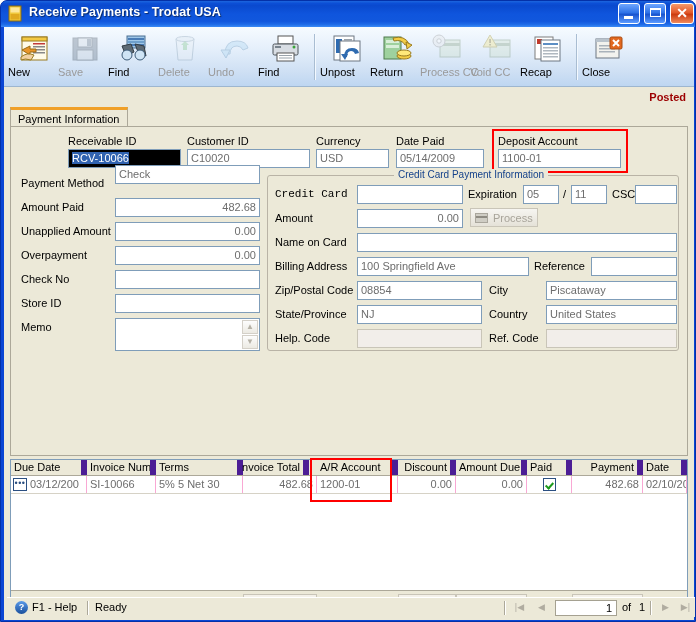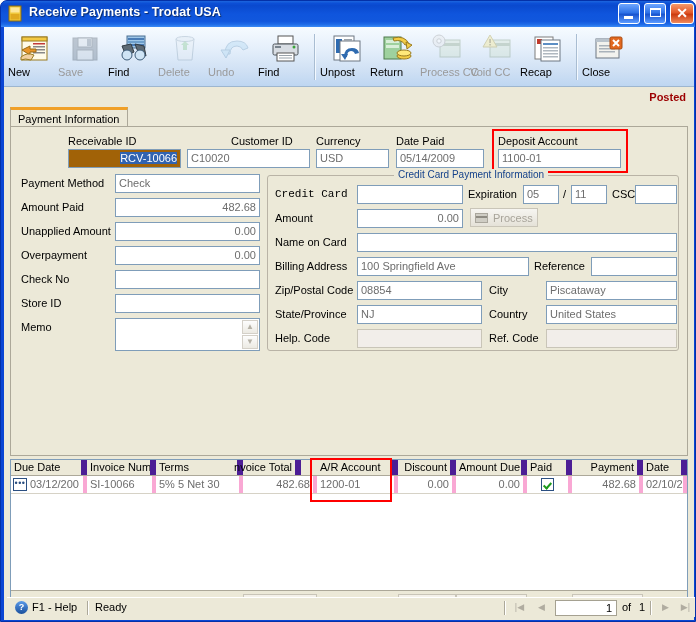--- a/index.html
+++ b/index.html
@@ -179,23 +179,22 @@
     font-size: 11px;
     color: #6d6d6d;
     line-height: 17px;
     padding: 0 3px;
     height: 19px;
     overflow: hidden;
     white-space: nowrap;
   }
   .fld.num { text-align: right; }
   .fld.sel {
-    background: #a16207;
+    background: #000000;
     color: #6d6d6d;
-    text-align: right;
   }
   .fld.sel .hl {
     background: #3163b0; color: #ffffff;
   }
   .fld.readonly { background: #f2eeea; }
 
   .redbox {
     position: absolute;
     border: 2px solid #ff0000;
     box-sizing: border-box;
@@ -292,21 +291,21 @@
     width: 676px; height: 18px;
     border-bottom: 1px solid #d6d2c6;
     box-sizing: border-box;
   }
   .gc {
     position: absolute; top: 0;
     height: 17px; line-height: 17px;
     font-size: 11px; color: #6d6d6d;
     padding: 0 3px;
     box-sizing: border-box;
-    border-right: 4px solid #f9a8d4;
+    border-right: 1px solid #f9a8d4;
     overflow: hidden;
     white-space: nowrap;
   }
   .gc.r { text-align: right; }
   .gc.c { text-align: center; padding: 0; }
   .ellbtn {
     position: absolute; left: 2px; top: 2px;
     width: 14px; height: 13px;
     background: #fff;
     border: 1px solid #2b4f81;
@@ -583,35 +582,35 @@
 
       <div class="tabstrip">
         <div class="tab">Payment Information</div>
       </div>
 
       <div class="tabpanel">
 
         <div class="lbl" style="left:57px; top:8px;">Receivable ID</div>
         <div class="fld sel" style="left:57px; top:22px; width:113px;"><span class="hl">RCV-10066</span></div>
 
-        <div class="lbl" style="left:176px; top:8px;margin-left:44px;">Customer ID</div>
+        <div class="lbl" style="left:176px; top:8px;">Customer ID</div>
         <div class="fld" style="left:176px; top:22px; width:123px;">C10020</div>
 
         <div class="lbl" style="left:305px; top:8px;">Currency</div>
         <div class="fld" style="left:305px; top:22px; width:73px;">USD</div>
 
         <div class="lbl" style="left:385px; top:8px;">Date Paid</div>
         <div class="fld" style="left:385px; top:22px; width:88px;">05/14/2009</div>
 
         <div class="lbl" style="left:487px; top:8px;">Deposit Account</div>
         <div class="fld" style="left:487px; top:22px; width:123px;">1100-01</div>
         <div class="redbox" style="left:481px; top:2px; width:136px; height:44px;"></div>
 
         <div class="lbl" style="left:10px; top:50px;">Payment Method</div>
-        <div class="fld" style="left:104px; top:47px; width:145px;">Check</div>
+        <div class="fld" style="left:104px; top:38px; width:145px;">Check</div>
 
         <div class="lbl" style="left:10px; top:74px;">Amount Paid</div>
         <div class="fld num" style="left:104px; top:71px; width:145px;">482.68</div>
 
         <div class="lbl" style="left:10px; top:98px;">Unapplied Amount</div>
         <div class="fld num" style="left:104px; top:95px; width:145px;">0.00</div>
 
         <div class="lbl" style="left:10px; top:122px;">Overpayment</div>
         <div class="fld num" style="left:104px; top:119px; width:145px;">0.00</div>
 
@@ -669,21 +668,21 @@
         <div class="lbl" style="left:478px; top:205px;">Ref. Code</div>
         <div class="fld readonly" style="left:535px; top:202px; width:131px; border-color:#c9c5b8;"></div>
       </div>
 
       <div class="grid">
 
         <div class="ghead">
           <div class="gh" style="left:0px;   width:76px;">Due Date</div>
           <div class="gh" style="left:76px;  width:69px;">Invoice Numb</div>
           <div class="gh" style="left:145px; width:87px;">Terms</div>
-          <div class="gh r" style="left:216px; width:74px;">nvoice Total</div>
+          <div class="gh r" style="left:224px; width:74px;">nvoice Total</div>
           <div class="gh" style="left:306px; width:81px;">A/R Account</div>
           <div class="gh r" style="left:387px; width:58px;">Discount</div>
           <div class="gh r" style="left:445px; width:71px;">Amount Due</div>
           <div class="gh" style="left:516px; width:45px;">Paid</div>
           <div class="gh r" style="left:561px; width:71px;">Payment</div>
           <div class="gh" style="left:632px; width:44px;">Date</div>
         </div>
 
         <div class="grow">
           <div class="gc" style="left:0px;   width:76px; padding-left:19px;">03/12/200</div>

